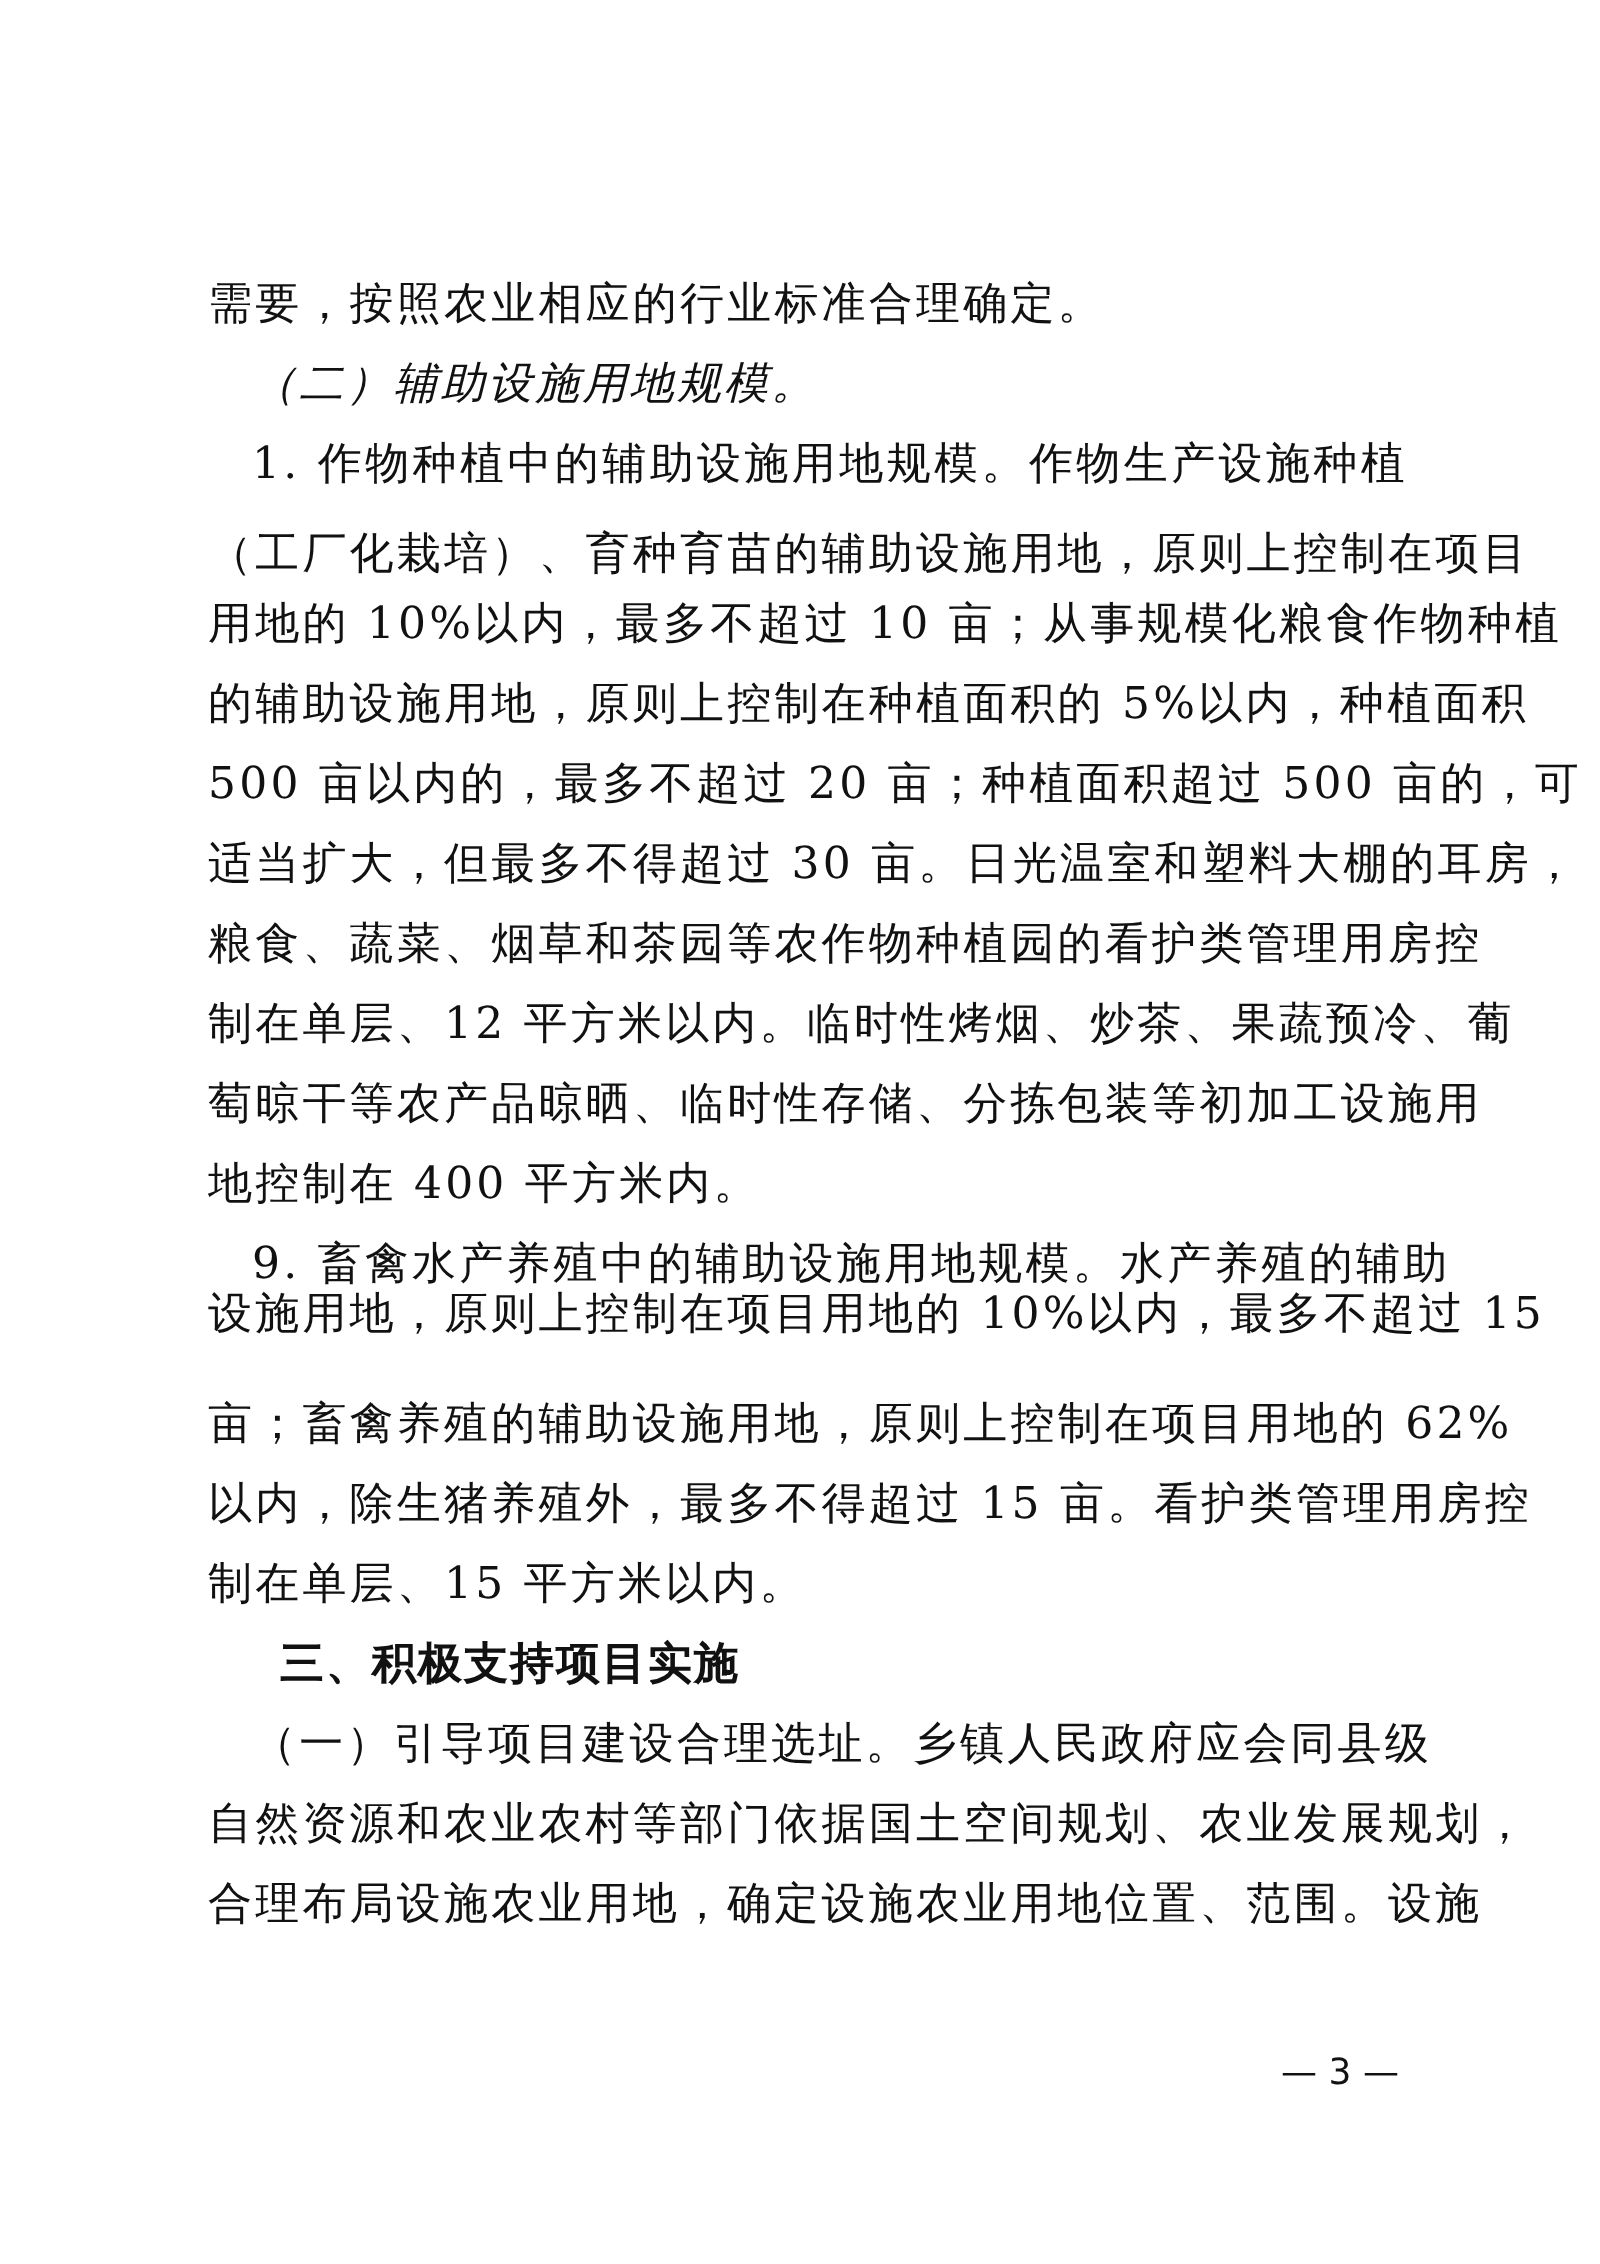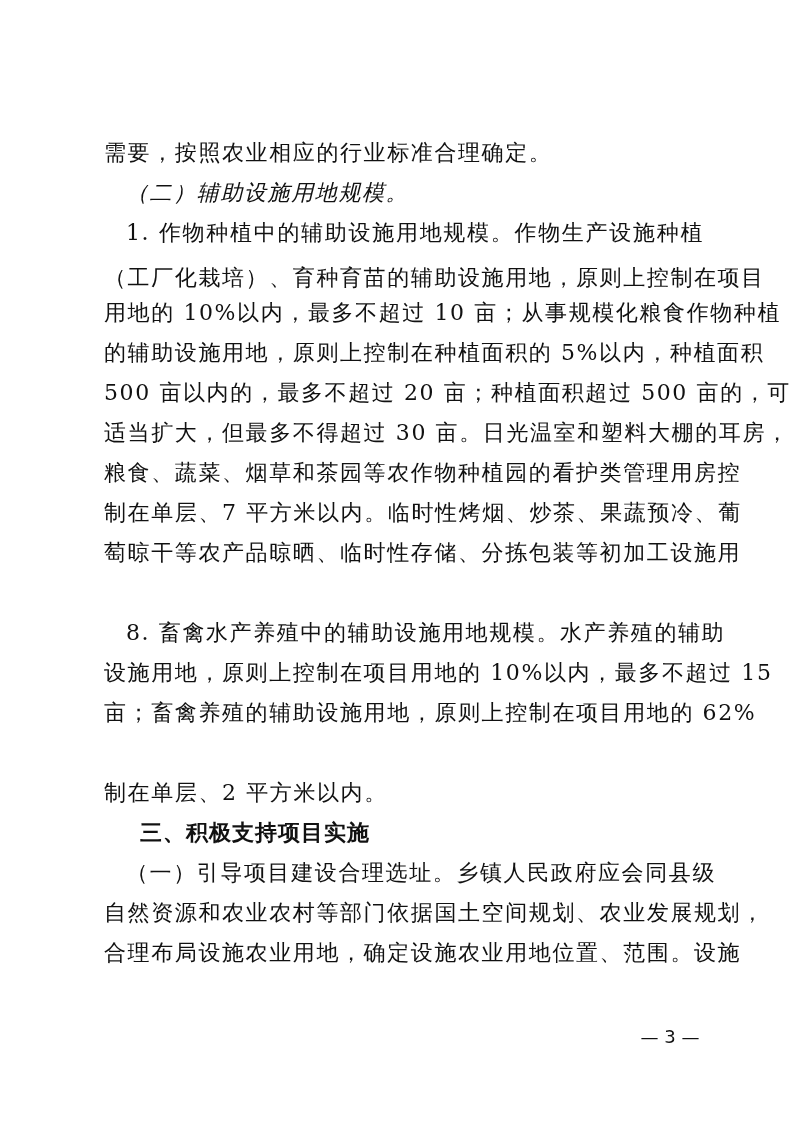--- a/index.html
+++ b/index.html
@@ -72,25 +72,27 @@
 <div class="page">
   <div class="line last" style="top:133px">需要，按照农业相应的行业标准合理确定。</div>
   <div class="line sub last" style="top:173px">（二）辅助设施用地规模。</div>
   <div class="line indent" style="top:213px">1. 作物种植中的辅助设施用地规模。作物生产设施种植</div>
   <div class="line" style="top:258px">（工厂化栽培）、育种育苗的辅助设施用地，原则上控制在项目</div>
   <div class="line" style="top:293px">用地的 10%以内，最多不超过 10 亩；从事规模化粮食作物种植</div>
   <div class="line" style="top:333px">的辅助设施用地，原则上控制在种植面积的 5%以内，种植面积</div>
   <div class="line" style="top:373px">500 亩以内的，最多不超过 20 亩；种植面积超过 500 亩的，可</div>
   <div class="line" style="top:413px">适当扩大，但最多不得超过 30 亩。日光温室和塑料大棚的耳房，</div>
   <div class="line" style="top:453px">粮食、蔬菜、烟草和茶园等农作物种植园的看护类管理用房控</div>
-  <div class="line" style="top:493px">制在单层、7 平方米以内。临时性烤烟、炒茶、果蔬预冷、葡</div>
+  <div class="line" style="top:493px">制在单层、12 平方米以内。临时性烤烟、炒茶、果蔬预冷、葡</div>
   <div class="line" style="top:533px">萄晾干等农产品晾晒、临时性存储、分拣包装等初加工设施用</div>
-  <div class="line indent" style="top:613px">8. 畜禽水产养殖中的辅助设施用地规模。水产养殖的辅助</div>
-  <div class="line" style="top:653px">设施用地，原则上控制在项目用地的 10%以内，最多不超过 15</div>
+  <div class="line last" style="top:573px">地控制在 400 平方米内。</div>
+  <div class="line indent" style="top:613px">9. 畜禽水产养殖中的辅助设施用地规模。水产养殖的辅助</div>
+  <div class="line" style="top:638px">设施用地，原则上控制在项目用地的 10%以内，最多不超过 15</div>
   <div class="line" style="top:693px">亩；畜禽养殖的辅助设施用地，原则上控制在项目用地的 62%</div>
-  <div class="line last" style="top:773px">制在单层、2 平方米以内。</div>
+  <div class="line" style="top:733px">以内，除生猪养殖外，最多不得超过 15 亩。看护类管理用房控</div>
+  <div class="line last" style="top:773px">制在单层、15 平方米以内。</div>
   <div class="line heading" style="top:813px">三、积极支持项目实施</div>
   <div class="line indent" style="top:853px">（一）引导项目建设合理选址。乡镇人民政府应会同县级</div>
   <div class="line" style="top:933px">合理布局设施农业用地，确定设施农业用地位置、范围。设施</div>
   <div class="line" style="top:893px">自然资源和农业农村等部门依据国土空间规划、农业发展规划，</div>
 
   <div class="page-number">— 3 —</div>
 </div>
 
 </body></html>

